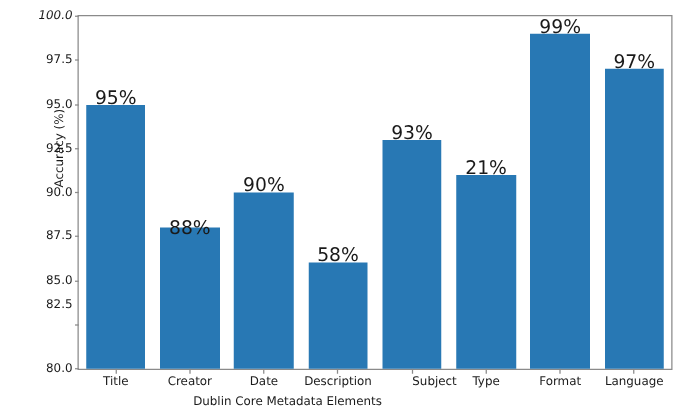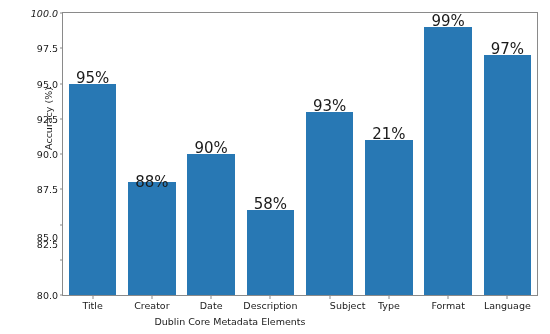--- a/index.html
+++ b/index.html
@@ -111,21 +111,21 @@
 
 <div id="figure">
 
   <div id="plot-area">
 
   <div class="ytick-mark" style="top: 282px;"></div>
       <div class="ytick" style="top: 282px;">80.0</div>
       <div class="ytick-mark" style="top: 246.75px;"></div>
       <div class="ytick" style="top: 231px;">82.5</div>
       <div class="ytick-mark" style="top: 211.5px;"></div>
-      <div class="ytick" style="top: 211.5px; margin-top: 12px;">85.0</div>
+      <div class="ytick" style="top: 211.5px;">85.0</div>
       <div class="ytick-mark" style="top: 176.25px;"></div>
       <div class="ytick" style="top: 176.25px;">87.5</div>
       <div class="ytick-mark" style="top: 141px;"></div>
       <div class="ytick" style="top: 141px;">90.0</div>
       <div class="ytick-mark" style="top: 105.75px;"></div>
       <div class="ytick" style="top: 105.75px;">92.5</div>
       <div class="ytick-mark" style="top: 70.5px;"></div>
       <div class="ytick" style="top: 70.5px;">95.0</div>
       <div class="ytick-mark" style="top: 35.25px;"></div>
       <div class="ytick" style="top: 35.25px;">97.5</div>

